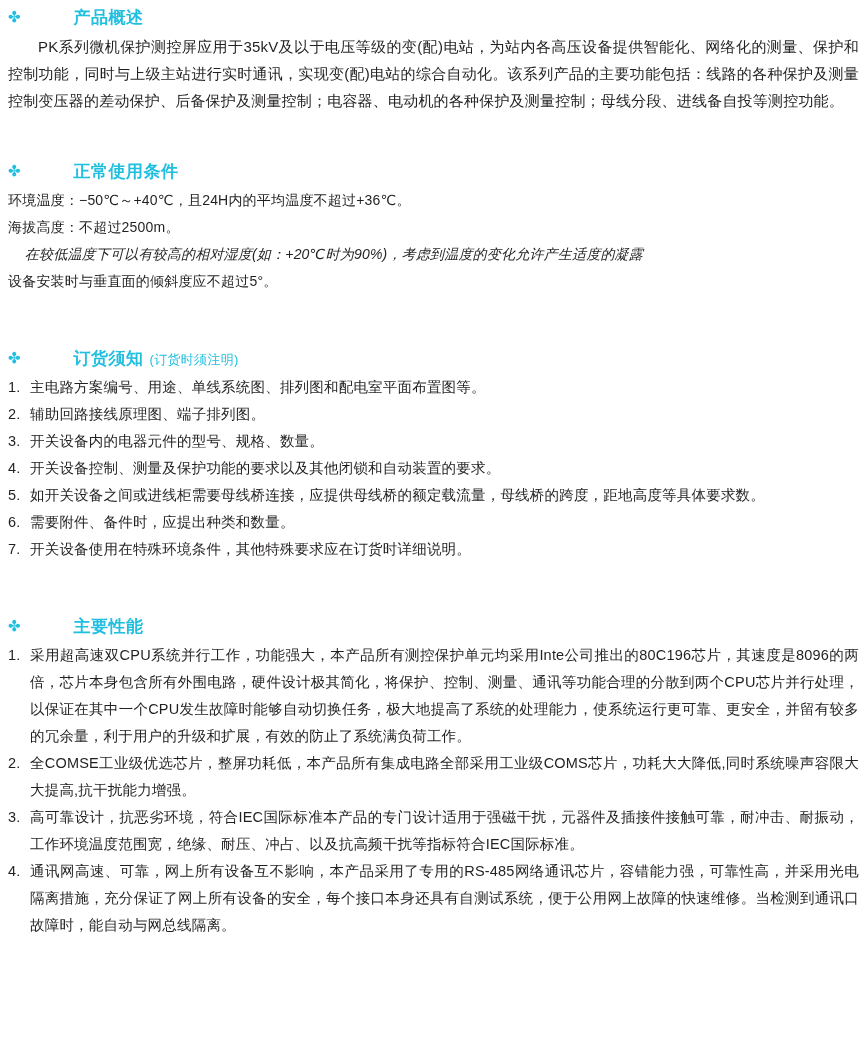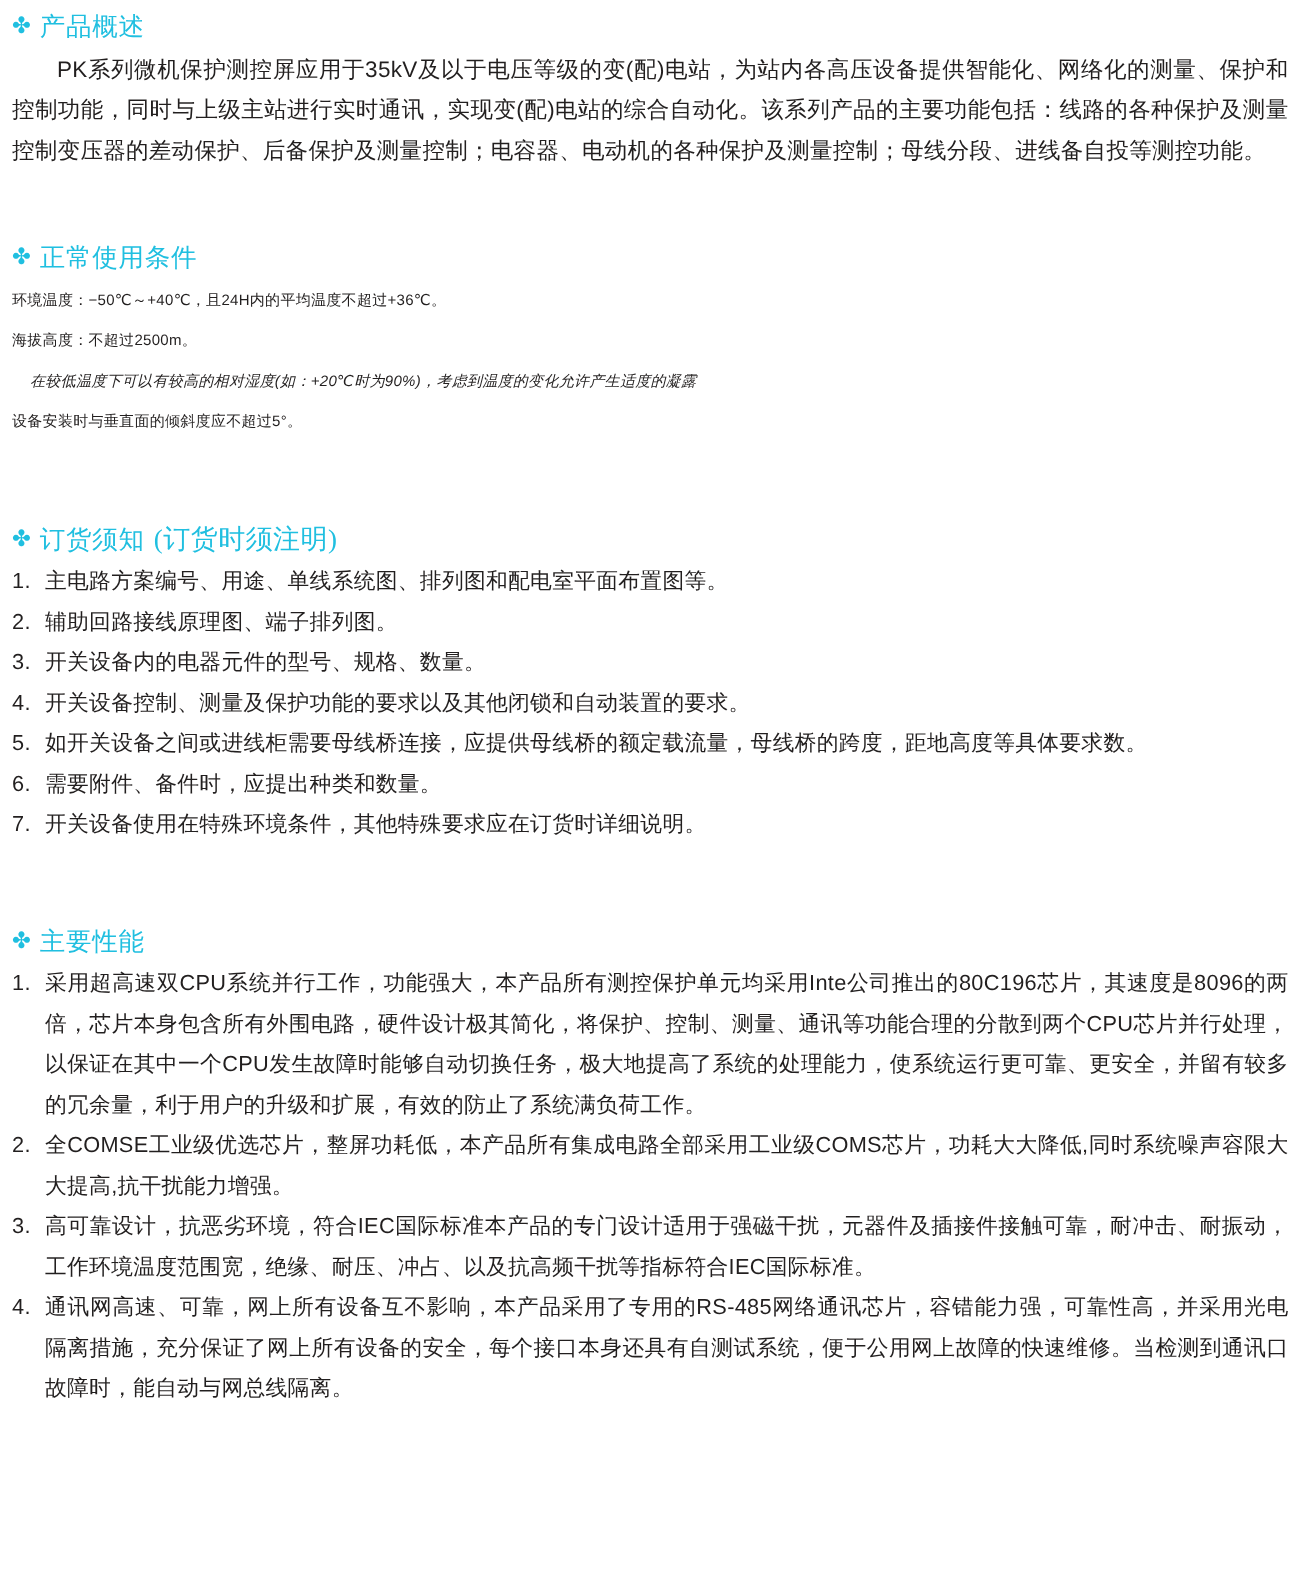--- a/index.html
+++ b/index.html
@@ -31,43 +31,43 @@
   .flower-icon {
     color: #20bfe0;
     font-size: 15px;
     line-height: 1;
     position: relative;
     top: -1px;
   }
   .section-title {
     color: #20bfe0;
     font-size: 17px;
-    font-weight: normal;
+    font-weight: bold;
     letter-spacing: 0.5px;
+    margin-left: 47px;
   }
   .section-note {
     color: #20bfe0;
-    font-size: 18px;
+    font-size: 13px;
     font-weight: normal;
     letter-spacing: 0.3px;
-    font-family: Liberation Serif, serif;
   }
   p.para {
     margin: 0;
     font-size: 15px;
     line-height: 27px;
     text-align: justify;
     letter-spacing: 0.2px;
   }
   p.indent {
     text-indent: 2em;
   }
   .lines p {
     margin: 0;
-    font-size: 10px;
+    font-size: 14px;
     line-height: 27px;
     letter-spacing: 0.2px;
   }
   .lines p.ind {
     text-indent: 1.2em;
     font-style: italic;
   }
   ol.numlist {
     margin: 0;
     padding: 0;

